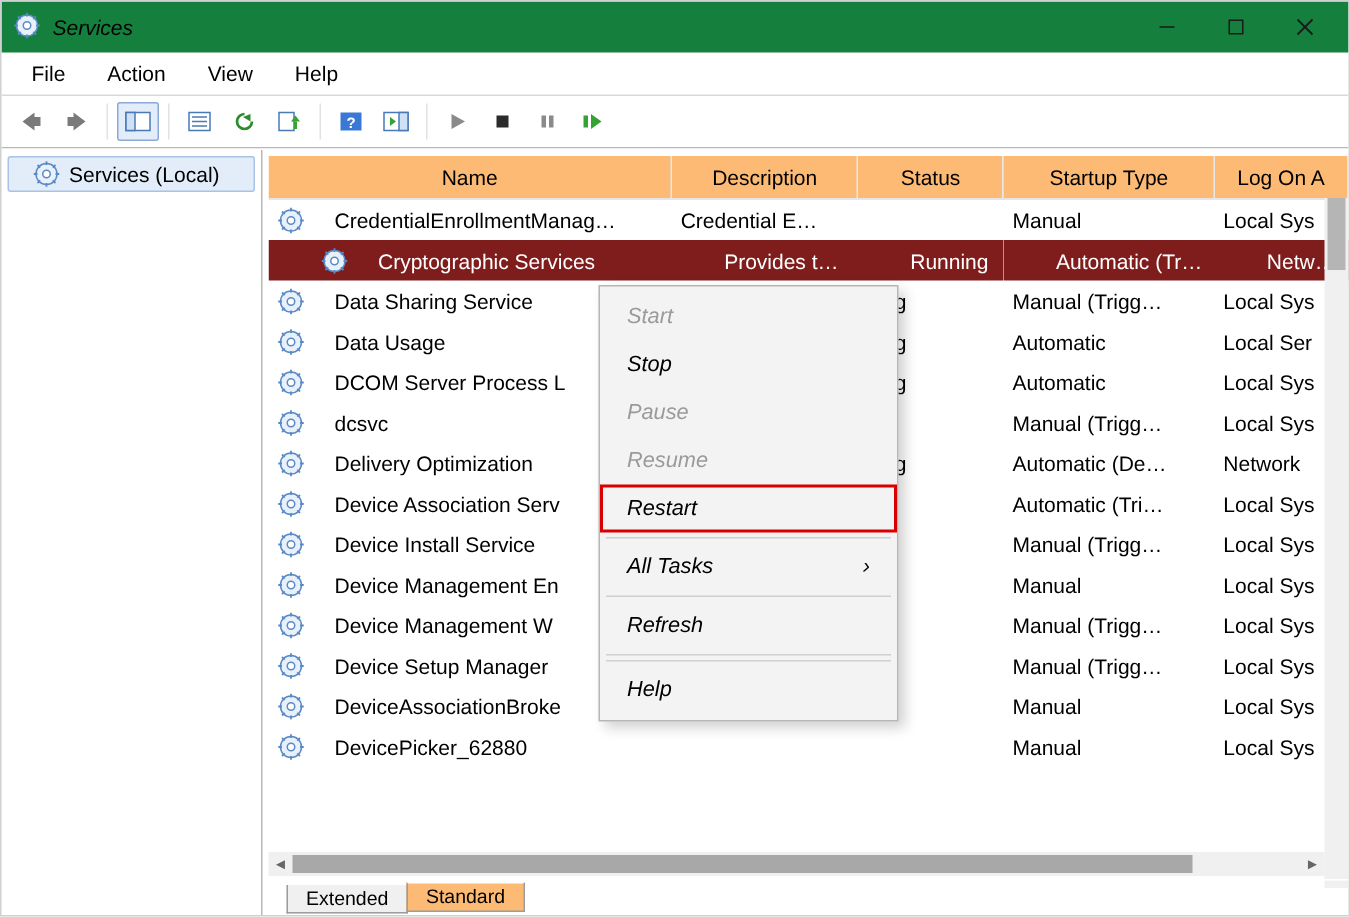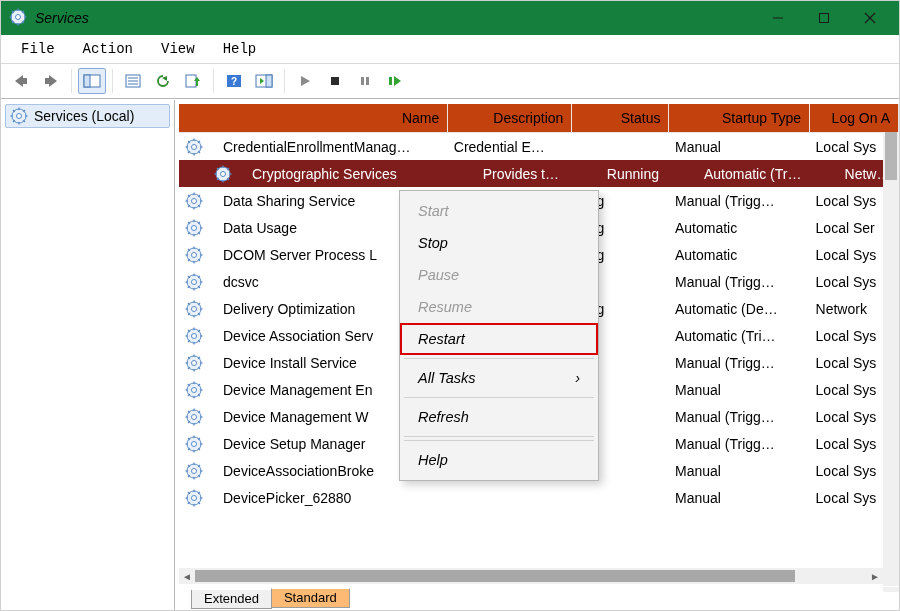--- a/index.html
+++ b/index.html
@@ -36,21 +36,21 @@
   }
   .win-btn svg { stroke: #1a1a1a; }
 
   
   .menubar {
     height: 28px;
     display: flex; align-items: center;
     padding: 0 6px;
     font-size: 14px;
   }
-  .menubar .menu-item { padding: 2px 14px; cursor: default; font-family: Liberation Mono, monospace; }
+  .menubar .menu-item { padding: 2px 14px; cursor: default; }
 
   
   .toolbar {
     height: 36px;
     display: flex; align-items: center;
     border-top: 1px solid #d9d9d9;
     border-bottom: 1px solid #b8b8b8;
     padding: 0 6px;
     gap: 2px;
   }
@@ -73,21 +73,21 @@
     border-top: 1px solid #fff;
   }
   .nav-pane {
     width: 180px;
     border-right: 1px solid #b8b8b8;
     padding: 4px;
   }
   .nav-root {
     display: flex; align-items: center;
     gap: 6px;
-    padding: 2px 4px;
+    padding: 2px 16px;
     border: 1px solid #a9c3e6;
     background: #e2edf9;
     border-radius: 2px;
   }
 
   
   .list-pane {
     flex: 1;
     display: flex;
     flex-direction: column;
@@ -98,26 +98,26 @@
     flex: 1;
     overflow: hidden;
     position: relative;
   }
   .grid table {
     border-collapse: collapse;
     table-layout: fixed;
     width: 720px;
   }
   .grid th {
-    text-align: right;
+    text-align: center;
     font-weight: 400;
     padding: 6px 8px;
     border-right: 1px solid #e8e8e8;
     border-bottom: 1px solid #e5e5e5;
-    background: #c2410c;
+    background: #fdba74;
     font-size: 14px;
     white-space: nowrap;
   }
   .grid td {
     padding: 4px 8px 4px 6px;
     white-space: nowrap;
     overflow: hidden;
     text-overflow: ellipsis;
     font-size: 14px;
     height: 27px;

